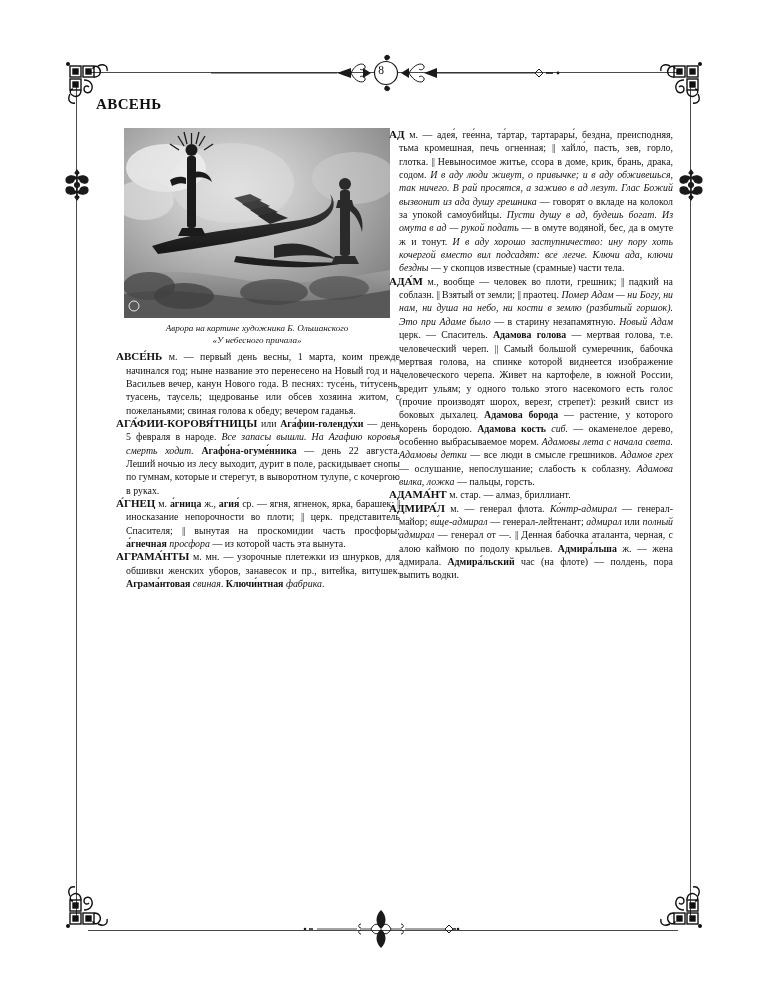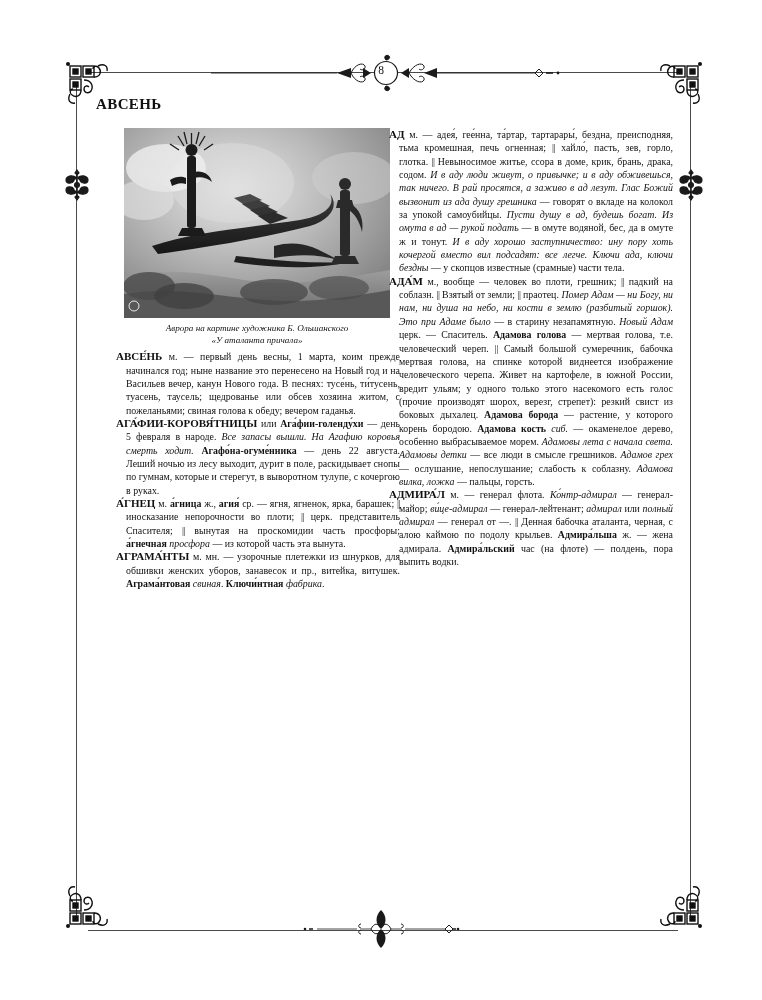--- a/index.html
+++ b/index.html
@@ -357,33 +357,34 @@
             <path d="M211 128 L231 128 L235 136 L207 136 Z"></path>
             <circle cx="221" cy="56" r="6"></circle>
             <path d="M226 76 C236 80 240 92 238 104 C236 94 230 84 224 82 Z"></path>
             <path d="M214 72 L228 72 L230 80 L212 80 Z"></path>
           </g>
           <circle cx="10" cy="178" r="5" fill="none" stroke="#e9e9e9" stroke-width="1"></circle>
         </svg>
       </div>
       <figcaption class="fig-cap">
         <span>Аврора на картине художника Б. Ольшанского</span><br>
-        <span>«У аталанта причала»</span>
+        <span>«У небесного причала»</span>
       </figcaption>
     </figure>
 
     <div id="left-entries">
         <p class="entry"><span class="hw">АВСЕ́НЬ</span><span> м. — первый день весны, 1 марта, коим прежде начинался год; ныне название это перенесено на Новый год и на Васильев вечер, канун Нового года. В песнях: тусе́нь, ти́тусень, туасень, таусель; щедрованье или обсев хозяина житом, с пожеланьями; свиная голова к обеду; вечером гаданья.</span></p>
         <p class="entry"><span class="hw">АГА́ФИИ-КОРОВЯ́ТНИЦЫ</span><span> или </span><span class="bi">Ага́фии-голенду́хи</span><span> — день 5 февраля в народе. </span><span class="it">Все запасы вышли. На Агафию коровья смерть ходит.</span><span> </span><span class="bi">Агафо́на-огуме́нника</span><span> — день 22 августа. Леший ночью из лесу выходит, дурит в поле, раскидывает снопы по гумнам, которые и стерегут, в выворотном тулупе, с кочергою в руках.</span></p>
         <p class="entry"><span class="hw">А́ГНЕЦ</span><span> м. </span><span class="bi">а́гница</span><span> ж., </span><span class="bi">агия́</span><span> ср. — ягня, ягненок, ярка, барашек; </span><span class="par">||</span><span> иносказание непорочности во плоти; </span><span class="par">||</span><span> церк. представитель Спасителя; </span><span class="par">||</span><span> вынутая на проскомидии часть просфоры; </span><span class="bi">а́гнечная</span><span class="it"> просфора</span><span> — из которой часть эта вынута.</span></p>
         <p class="entry"><span class="hw">АГРАМА́НТЫ</span><span> м. мн. — узорочные плетежки из шнурков, для обшивки женских уборов, занавесок и пр., витейка, витушек. </span><span class="bi">Аграма́нтовая</span><span class="it"> свиная</span><span>. </span><span class="bi">Ключи́нтная</span><span class="it"> фабрика</span><span>.</span></p>
       </div>
   </div>
 
   <div class="col col-right">
     <div id="right-entries">
         <p class="entry"><span class="hw">АД</span><span> м. — адея́, гее́нна, та́ртар, тартарары́, бездна, преисподняя, тьма кромешная, печь огненная; </span><span class="par">||</span><span> хайло́, пасть, зев, горло, глотка. </span><span class="par">||</span><span> Невыносимое житье, ссора в доме, крик, брань, драка, содом. </span><span class="it">И в аду люди живут, о привычке; и в аду обживешься, так ничего. В рай просятся, а заживо в ад лезут. Глас Божий вызвонит из ада душу грешника</span><span> — говорят о вкладе на колокол за упокой самоубийцы. </span><span class="it">Пусти душу в ад, будешь богат. Из омута в ад — рукой подать</span><span> — в омуте водяной, бес, да в омуте ж и тонут. </span><span class="it">И в аду хорошо заступничество: ину пору хоть кочергой вместо вил подсадят: все легче. Ключи ада, ключи бездны</span><span> — у скопцов известные (срамные) части тела.</span></p>
         <p class="entry"><span class="hw">АДА́М</span><span> м., вообще — человек во плоти, грешник; </span><span class="par">||</span><span> падкий на соблазн. </span><span class="par">||</span><span> Взятый от земли; </span><span class="par">||</span><span> праотец. </span><span class="it">Помер Адам — ни Богу, ни нам, ни душа на небо, ни кости в землю (разбитый горшок). Это при Адаме было</span><span> — в старину незапамятную. </span><span class="it">Новый Адам</span><span> церк. — Спаситель. </span><span class="bi">Адамова голова</span><span> — мертвая голова, т.е. человеческий череп. </span><span class="par">||</span><span> Самый большой сумеречник, бабочка мертвая голова, на спинке которой виднеется изображение человеческого черепа. Живет на картофеле, в южной России, вредит ульям; у одного только этого насекомого есть голос (прочие производят шорох, верезг, стрепет): резкий свист из боковых дыхалец. </span><span class="bi">Адамова борода</span><span> — растение, у которого корень бородою. </span><span class="bi">Адамова кость</span><span class="it"> сиб.</span><span> — окаменелое дерево, особенно выбрасываемое морем. </span><span class="it">Адамовы лета с начала света. Адамовы детки</span><span> — все люди в смысле грешников. </span><span class="it">Адамов грех</span><span> — ослушание, непослушание; слабость к соблазну. </span><span class="it">Адамова вилка, ложка</span><span> — пальцы, горсть.</span></p>
+        <p class="entry"><span class="hw">АДАМА́НТ</span><span> м. стар. — алмаз, бриллиант.</span></p>
         <p class="entry"><span class="hw">АДМИРА́Л</span><span> м. — генерал флота. </span><span class="it">Ко́нтр-адмирал</span><span> — генерал-майор; </span><span class="it">ви́це-адмирал</span><span> — генерал-лейтенант; </span><span class="it">адмирал</span><span> или </span><span class="it">полный адмирал</span><span> — генерал от —. </span><span class="par">||</span><span> Денная бабочка аталанта, черная, с алою каймою по подолу крыльев. </span><span class="bi">Адмира́льша</span><span> ж. — жена адмирала. </span><span class="bi">Адмира́льский</span><span> час</span><span> (на флоте) — полдень, пора выпить водки.</span></p>
       </div>
   </div>
 
 </div>
 
 </body></html>

